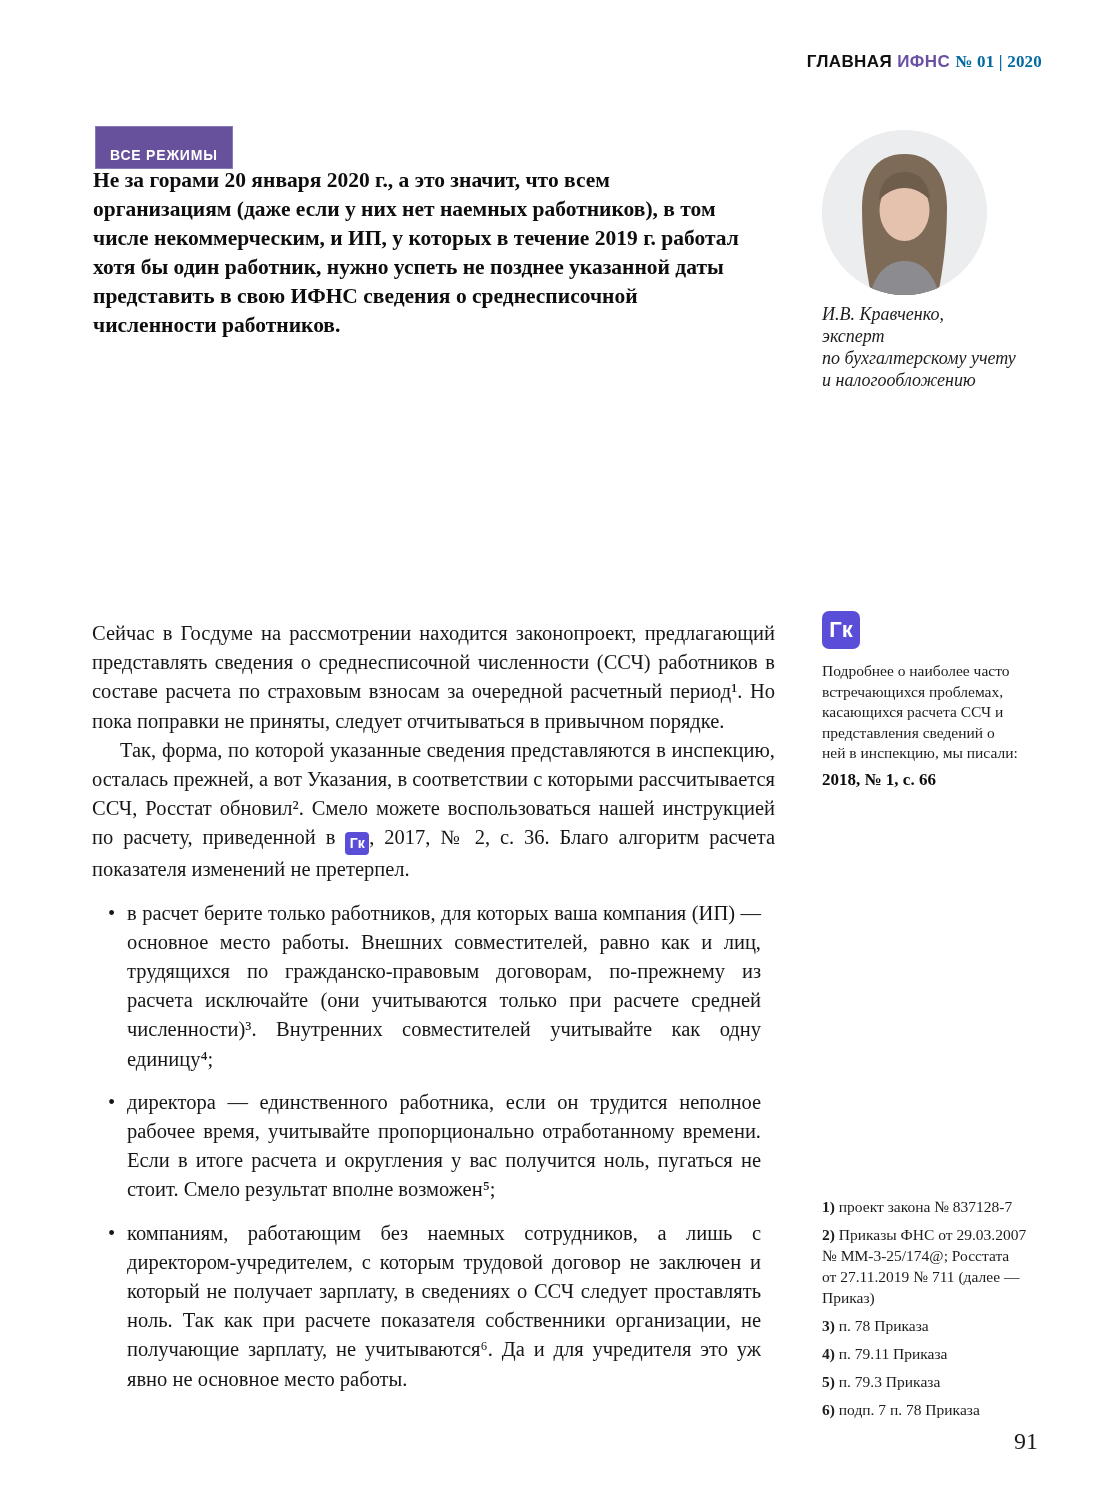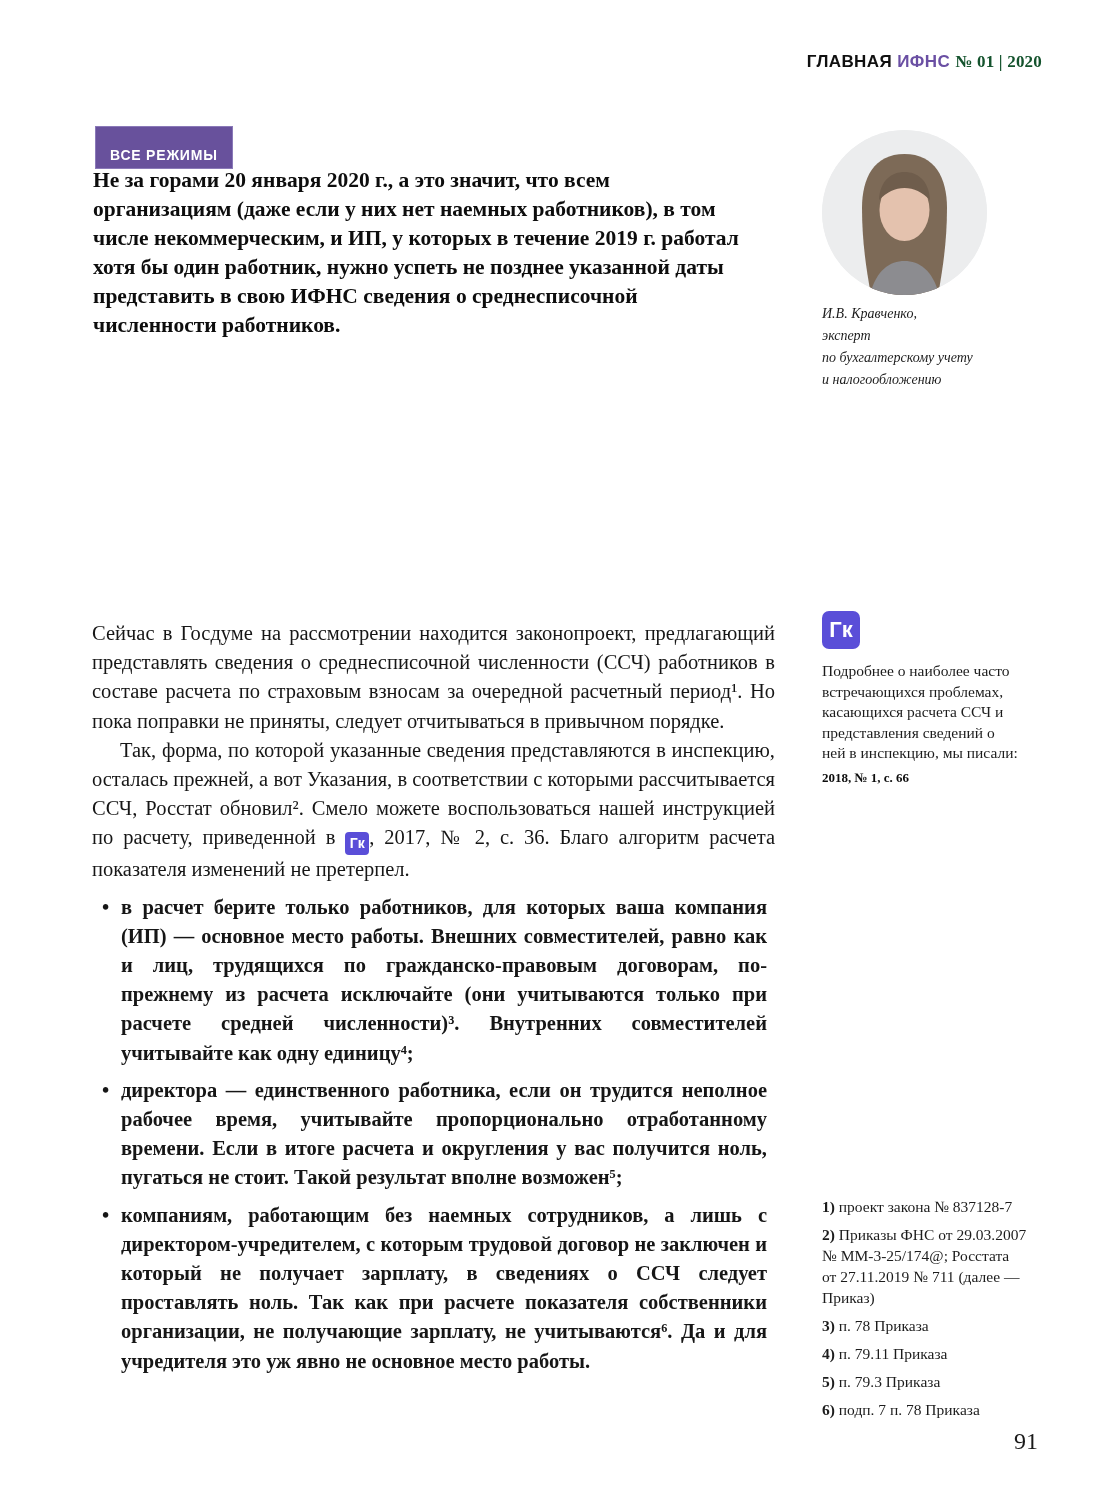--- a/index.html
+++ b/index.html
@@ -22,21 +22,21 @@
     font-weight: bold;
     font-size: 17px;
     letter-spacing: 0.4px;
     white-space: nowrap;
   }
   .journal-header .brand-black { color: #101010; }
   .journal-header .brand-purple { color: #6a4fa3; }
   .journal-header .issue {
     font-family: "Liberation Serif", serif;
     font-weight: bold;
-    color: #14532d;
+    color: #0369a1;
     letter-spacing: 0.2px;
     text-align: center;
   }
 
   
   .regime-badge {
     position: absolute;
     left: 95px;
     top: 126px;
     background: #68519c;
@@ -71,21 +71,21 @@
     border-radius: 50%;
     overflow: hidden;
     background: #ecedee;
   }
   .author-caption {
     position: absolute;
     left: 822px;
     top: 303px;
     width: 230px;
     font-style: italic;
-    font-size: 14px;
+    font-size: 18px;
     line-height: 22px;
     color: #1c1c1c;
     white-space: pre-line;
   }
 
   
   .article-title {
     position: absolute;
     left: 91px;
     top: 391px;
@@ -127,22 +127,21 @@
     text-indent: 0;
   }
 
   ul.rules {
     margin: 0; padding: 0;
     list-style: none;
   }
   ul.rules li {
     position: relative;
     padding-left: 21px;
-    margin: 8px;
-    font-weight: bold;
+    margin: 14px;
   }
   ul.rules li::before {
     content: "\2022";
     position: absolute;
     left: 2px;
     top: 0;
   }
 
   
   .side-note {
@@ -166,21 +165,21 @@
   }
   .side-note .note-text {
     margin-top: 12px;
     font-size: 15.5px;
     line-height: 20.5px;
     color: #1c1c1c;
   }
   .side-note .note-ref {
     margin-top: 6px;
     font-weight: bold;
-    font-size: 13px;
+    font-size: 17px;
     color: #0d0d0d;
   }
 
   
   .footnotes {
     position: absolute;
     left: 822px;
     top: 1196px;
     width: 205px;
     font-size: 15.5px;
@@ -231,21 +230,21 @@
 эксперт
 по бухгалтерскому учету
 и налогообложению</div>
 
 
   <div class="body-col">
     <p>Сейчас в Госдуме на рассмотрении находится законопроект, предлагающий представлять сведения о среднесписочной численности (ССЧ) работников в составе расчета по страховым взносам за очередной расчетный период¹. Но пока поправки не приняты, следует отчитываться в привычном порядке.</p>
     <p class="indent"><span>Так, форма, по которой указанные сведения представляются в инспекцию, осталась прежней, а вот Указания, в соответствии с которыми рассчитывается ССЧ, Росстат обновил². Смело можете воспользоваться нашей инструкцией по расчету, приведенной в </span><span class="gk-inline">Гк</span><span>, 2017, № 2, с. 36. Благо алгоритм расчета показателя изменений не претерпел.</span></p>
     <ul class="rules">
       <li>в расчет берите только работников, для которых ваша компания (ИП) — основное место работы. Внешних совместителей, равно как и лиц, трудящихся по гражданско-правовым договорам, по-прежнему из расчета исключайте (они учитываются только при расчете средней численности)³. Внутренних совместителей учитывайте как одну единицу⁴;</li>
-      <li>директора — единственного работника, если он трудится неполное рабочее время, учитывайте пропорционально отработанному времени. Если в итоге расчета и округления у вас получится ноль, пугаться не стоит. Такой результат вполне возможен⁵;</li>
+      <li>директора — единственного работника, если он трудится неполное рабочее время, учитывайте пропорционально отработанному времени. Если в итоге расчета и округления у вас получится ноль, пугаться не стоит. Смело результат вполне возможен⁵;</li>
       <li>компаниям, работающим без наемных сотрудников, а лишь с директором-учредителем, с которым трудовой договор не заключен и который не получает зарплату, в сведениях о ССЧ следует проставлять ноль. Так как при расчете показателя собственники организации, не получающие зарплату, не учитываются⁶. Да и для учредителя это уж явно не основное место работы.</li>
     </ul>
   </div>
 
   <div class="side-note">
     <span class="gk-badge">Гк</span>
     <div class="note-text">Подробнее о наиболее часто встречающихся проблемах, касающихся расчета ССЧ и представления сведений о ней в инспекцию, мы писали:</div>
     <div class="note-ref">2018, № 1, с. 66</div>
   </div>
 

